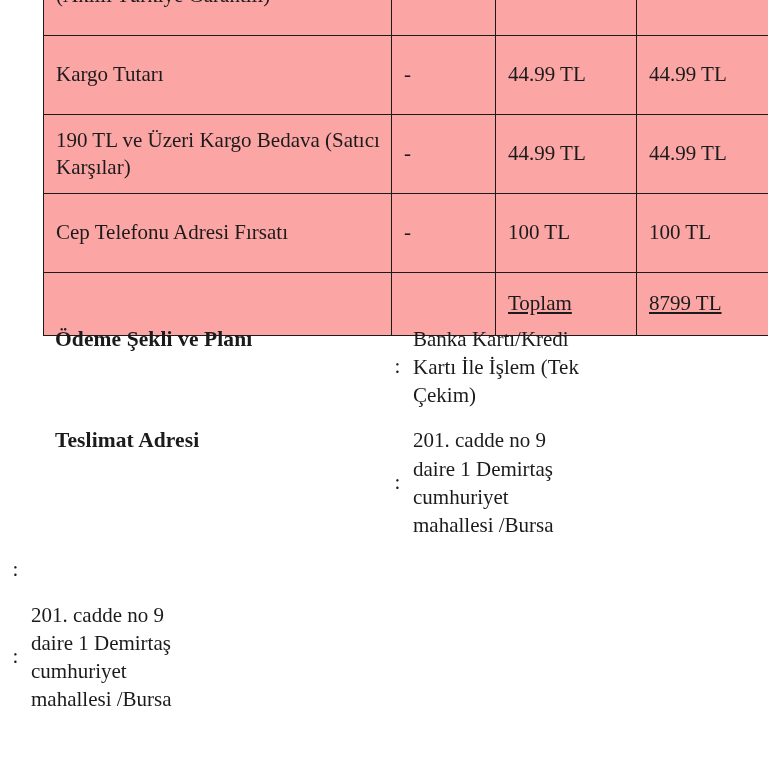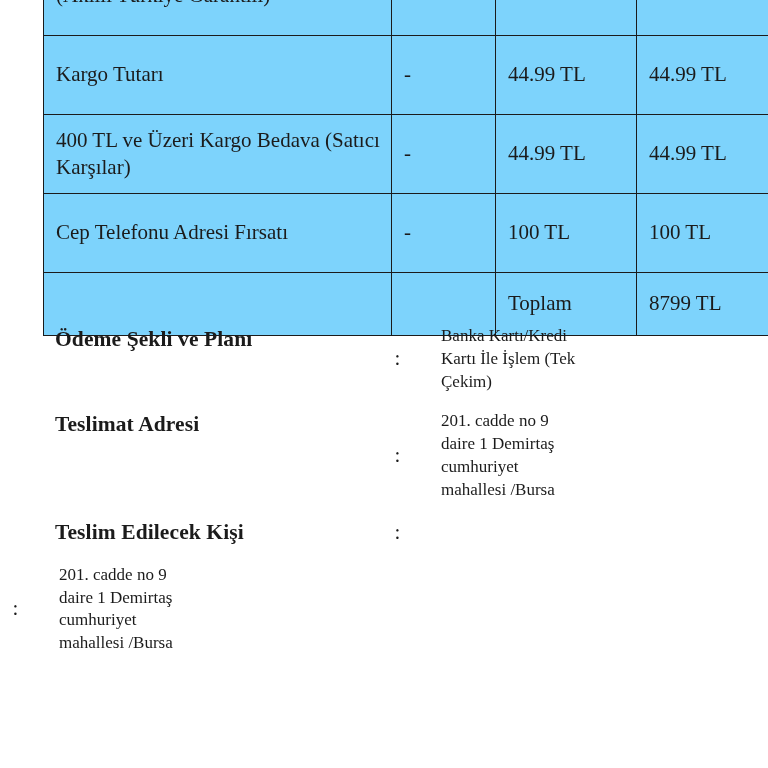--- a/index.html
+++ b/index.html
@@ -28,29 +28,29 @@
     width: 683px;
     table-layout: fixed;
   }
   table.order-table td {
     border: 1.6px solid #1b1b1b;
     vertical-align: middle;
     font-size: 21px;
     line-height: 1.3;
     padding: 11px 10px 11px 12px;
     color: #1b1b1b;
-    background: #7dd3fc;
+    background: #fca5a5;
   }
   .col-desc   { width: 325px; }
   .col-qty    { width: 81px; }
   .col-unit   { width: 118px; }
   .col-total  { width: 159px; }
 
   .row-tall td { height: 56px; }
-  .row-total td { height: 40px; }
+  .row-total td { height: 40px; text-decoration: underline; }
 
   
   .details {
     position: absolute;
     left: 0;
     top: 325px;
     width: 768px;
   }
   .detail-row {
     display: flex;
@@ -71,25 +71,24 @@
     text-align: center;
     font-size: 21px;
     line-height: 1.32;
     display: flex;
     align-items: center;
     align-self: stretch;
     justify-content: center;
   }
   .detail-value {
     flex: 1;
-    font-size: 17px;
+    font-size: 21px;
     line-height: 1.34;
     padding-right: 36px;
     white-space: pre-line;
-    margin-left: 28px;
   }
 </style>
 </head>
 <body>
 
 <div class="order-table-wrap">
   <table class="order-table">
     <tbody>
 
       <tr class="row-tall">
@@ -101,21 +100,21 @@
       </tr>
 
       <tr class="row-tall">
         <td class="col-desc">Kargo Tutarı</td>
         <td class="col-qty">-</td>
         <td class="col-unit">44.99 TL</td>
         <td class="col-total">44.99 TL</td>
       </tr>
 
       <tr class="row-tall">
-        <td class="col-desc">400 TL ve Üzeri Kargo
+        <td class="col-desc">190 TL ve Üzeri Kargo
 Bedava (Satıcı Karşılar)</td>
         <td class="col-qty">-</td>
         <td class="col-unit">44.99 TL</td>
         <td class="col-total">44.99 TL</td>
       </tr>
 
       <tr class="row-tall">
         <td class="col-desc">Cep Telefonu Adresi
 Fırsatı</td>
         <td class="col-qty">-</td>
@@ -147,21 +146,20 @@
   <div class="detail-row">
     <div class="detail-label">Teslimat Adresi</div>
     <div class="detail-colon">:</div>
     <div class="detail-value">201. cadde no 9
 daire 1 Demirtaş
 cumhuriyet
 mahallesi /Bursa</div>
   </div>
 
   <div class="detail-row">
-    <div class="detail-label">Teslim Edilecek Kişi</div>
     <div class="detail-colon">:</div>
   </div>
 
   <div class="detail-row">
     <div class="detail-colon">:</div>
     <div class="detail-value">201. cadde no 9
 daire 1 Demirtaş
 cumhuriyet
 mahallesi /Bursa</div>
   </div>

